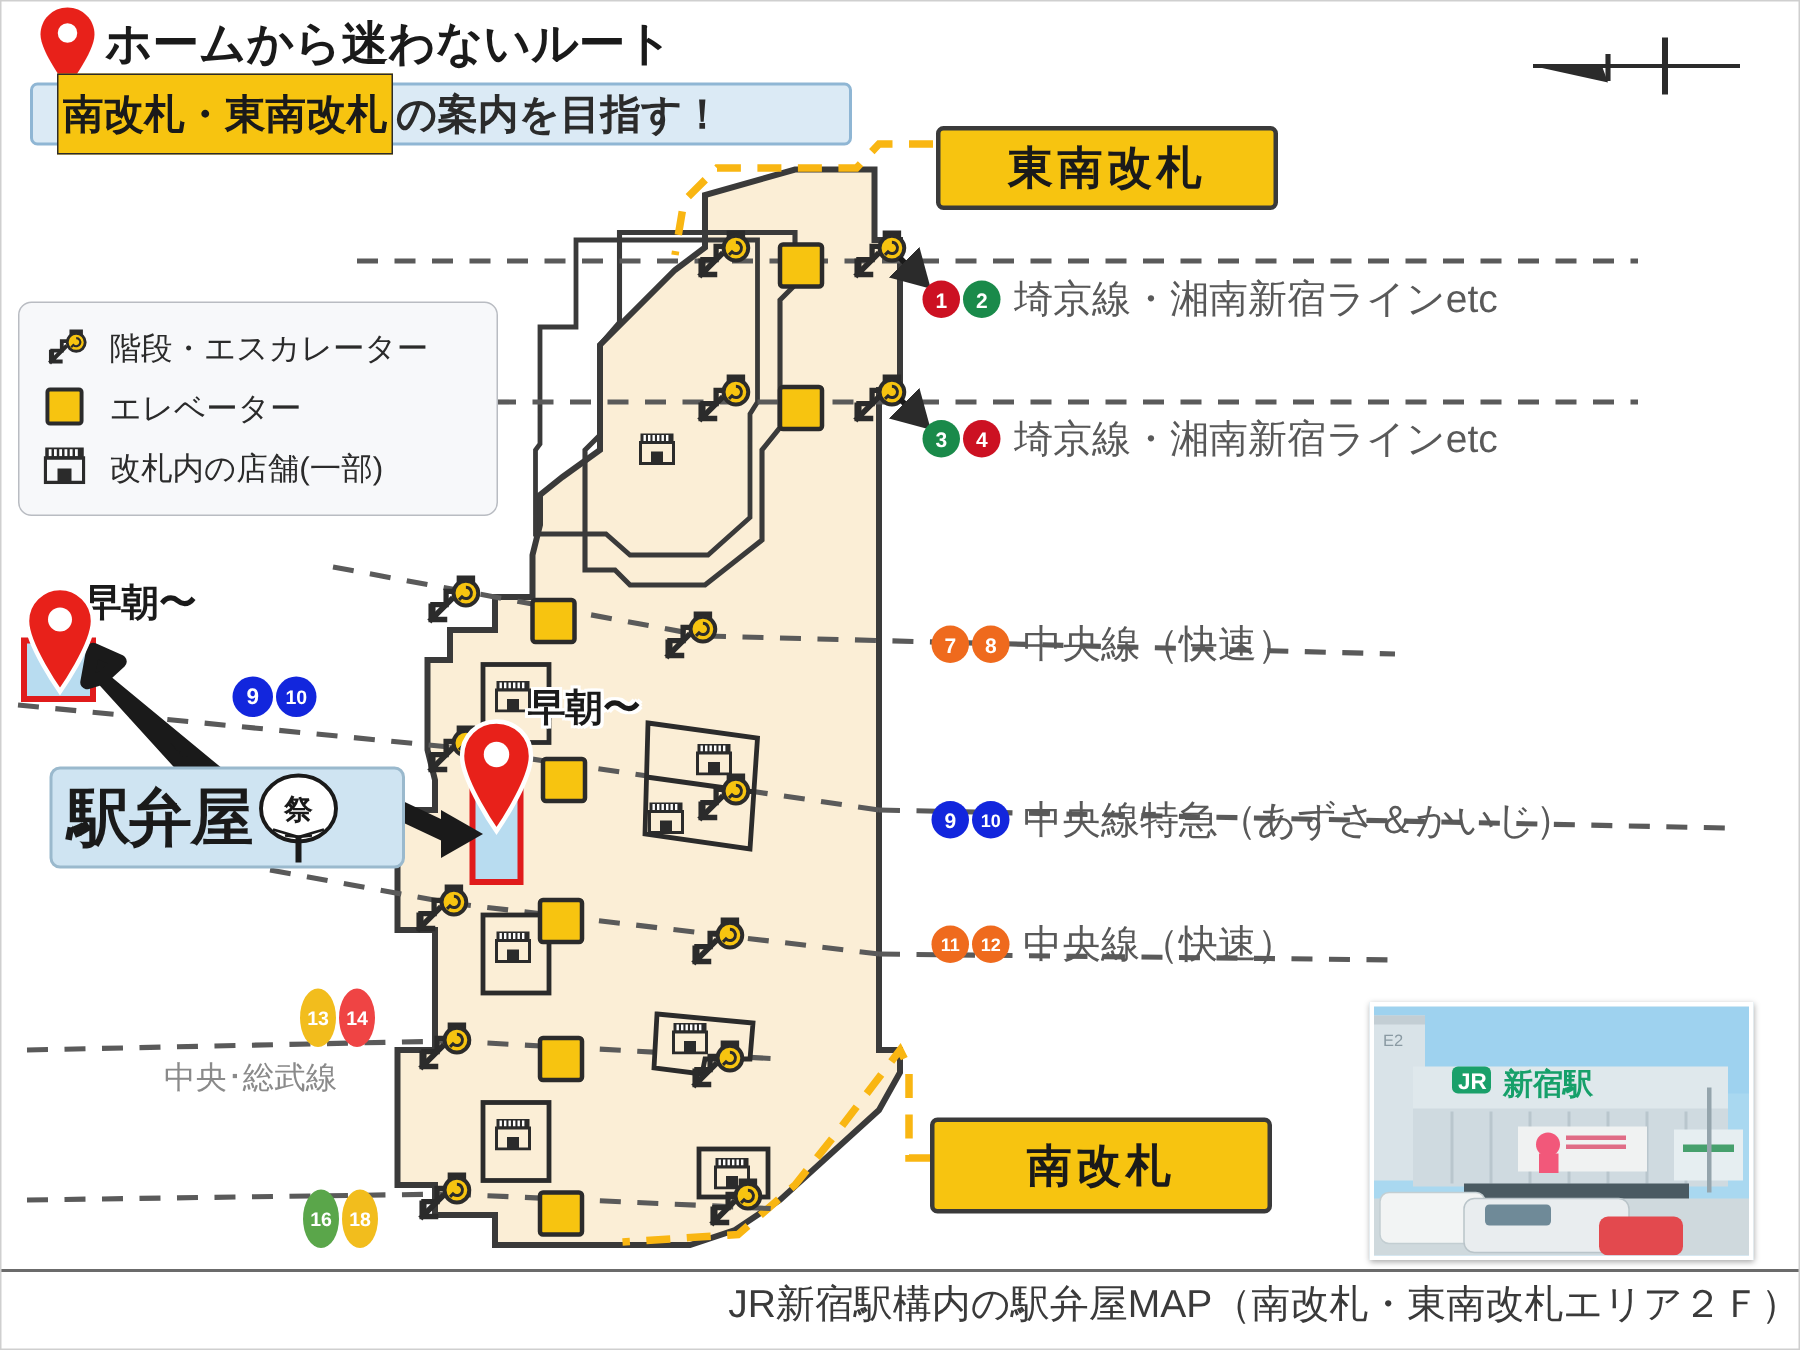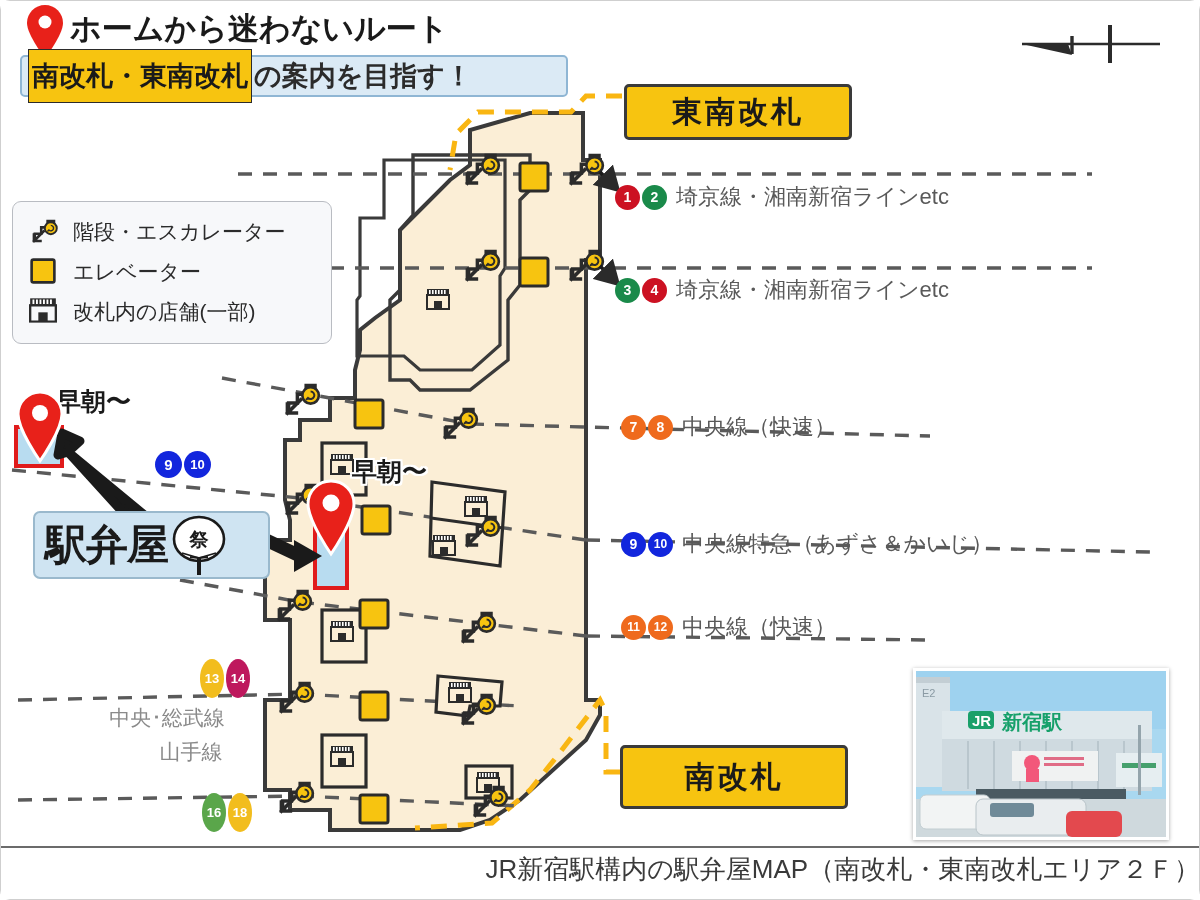--- a/index.html
+++ b/index.html
@@ -5,21 +5,20 @@
   html,body{margin:0;padding:0;}
   body{
     font-family:"Liberation Sans","DejaVu Sans",sans-serif;
     background:#ffffff;
   }
   #stage{
     position:relative;
     width:1200px;height:900px;
     background:#ffffff;
     overflow:hidden;
-    border-radius:10px;
   }
   
   #frame{
     position:absolute;left:0;top:0;width:1200px;height:900px;
     border:1px solid #cfcfcf;box-sizing:border-box;pointer-events:none;
   }
   #mapsvg{position:absolute;left:0;top:0;width:1200px;height:900px;}
 
   
   .hdr-title{
@@ -30,21 +29,21 @@
   .hdr-sub{
     position:absolute;left:20px;top:55px;
     width:548px;height:42px;
     background:#dbeaf5;border:2px solid #8fb6d4;border-radius:5px;
     box-sizing:border-box;
     display:flex;align-items:center;
   }
   .hdr-sub .hl{
     background:#f7c410;color:#1a1a1a;
     font-size:27px;font-weight:bold;
-    padding:12px 3px;margin-left:6px;
+    padding:12px 3px;margin-left:16px;
     border:1px solid #2b2b2b;
     line-height:1.05;
   }
   .hdr-sub .rest{
     font-size:27px;font-weight:bold;color:#2b2b2b;margin-left:2px;
     white-space:nowrap;
   }
 
   
   .legend{
@@ -73,21 +72,21 @@
 
   
   .linerow{position:absolute;display:flex;align-items:center;white-space:nowrap;}
   .pnum{
     width:25px;height:25px;border-radius:50%;
     display:inline-flex;align-items:center;justify-content:center;
     color:#fff;font-size:14px;font-weight:bold;margin-right:2px;
     flex:0 0 25px;box-sizing:border-box;
   }
   .pnum.small{font-size:12px;}
-  .linetext{font-size:22px;color:#595959;margin-left:7px;}
+  .linetext{font-size:26px;color:#595959;margin-left:7px;}
 
   
   .grp{position:absolute;display:flex;align-items:center;}
   .grp .pnum{width:24px;height:39px;flex:0 0 24px;font-size:13px;}
   .lefttext{
     position:absolute;font-size:21px;color:#8a8a8a;text-align:center;
     white-space:nowrap;
   }
 
   
@@ -341,29 +340,28 @@
     <span class="pnum small" style="background: rgb(239, 106, 29);">12</span>
     <span class="linetext">中央線（快速）</span>
   </div>
 
   <div class="grp" id="g910" style="left:155px;top:451px;">
     <span class="pnum" style="width: 27px; height: 27px; flex: 0 0 27px; font-size: 15px; background: rgb(18, 38, 221);">9</span>
     <span class="pnum small" style="width: 27px; height: 27px; flex: 0 0 27px; background: rgb(18, 38, 221);">10</span>
   </div>
   <div class="grp" id="g1314" style="left:200px;top:659px;">
     <span class="pnum small" style="background: rgb(242, 189, 29);">13</span>
-    <span class="pnum small" style="background: #be185d;">14</span>
+    <span class="pnum small" style="background: #ef4444;">14</span>
   </div>
   <div class="grp" id="g1516" style="left:202px;top:793px;">
     <span class="pnum small" style="background: rgb(90, 166, 74);">16</span>
     <span class="pnum small" style="background: rgb(242, 189, 29);">18</span>
   </div>
 
   <div class="lefttext" style="left:72px;top:704px;width:190px;">中央･総武線</div>
-  <div class="lefttext" style="left:96px;top:738px;width:190px;">山手線</div>
 
   <div class="soucho" style="left:56px;top:385px;">早朝〜</div>
   <div class="soucho" style="left:352px;top:455px;">早朝〜</div>
 
   <svg style="position:absolute;left:12px;top:389px;width:56px;height:78px;" viewBox="0 0 56 78">
     <path d="M28 3 C16 3 6 13 6 25 C6 41 28 72 28 72 C28 72 50 41 50 25 C50 13 40 3 28 3 Z" fill="#e8211a" stroke="#ffffff" stroke-width="3"></path>
     <circle cx="28" cy="24" r="8" fill="#ffffff"></circle>
   </svg>
 
   <svg style="position:absolute;left:302px;top:478px;width:58px;height:82px;" viewBox="0 0 58 82">

